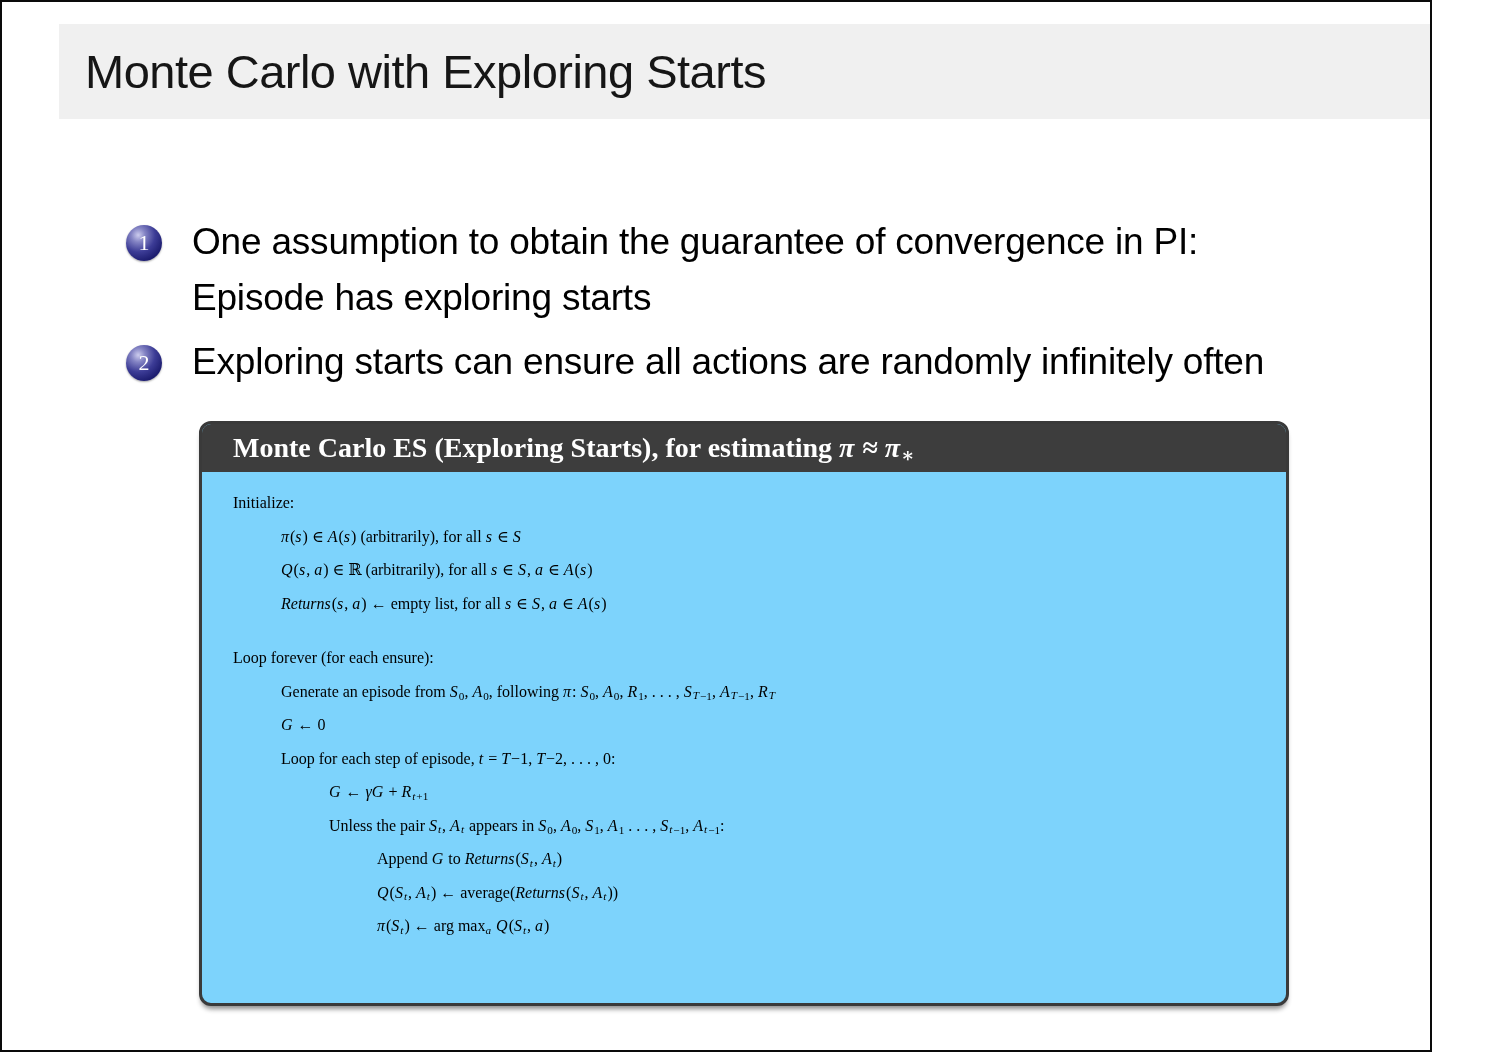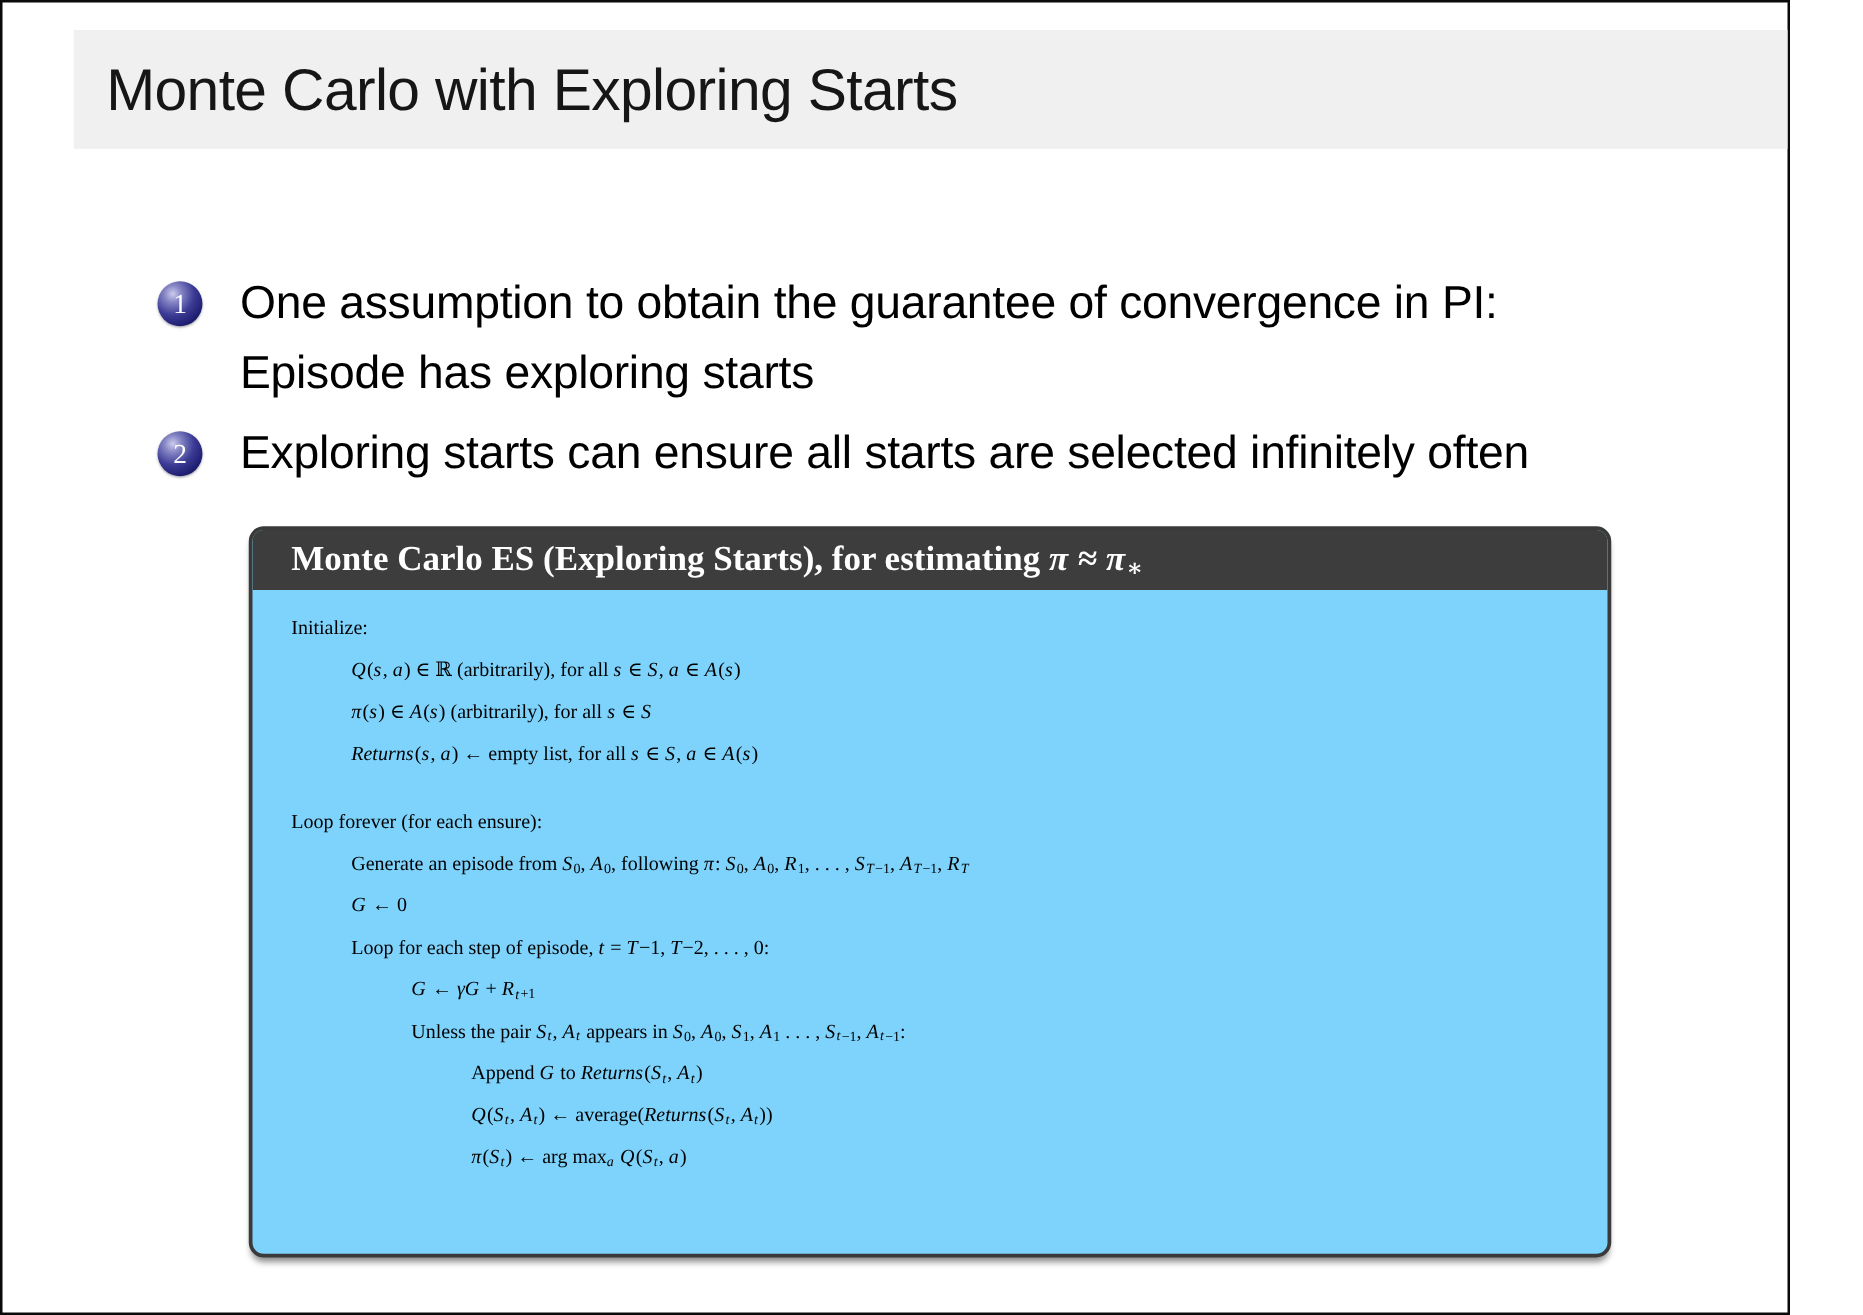--- a/index.html
+++ b/index.html
@@ -140,32 +140,32 @@
       <span class="ball">
         <span class="ball-num">1</span>
       </span>
       <p class="bullet-text">One assumption to obtain the guarantee of convergence in PI:
 Episode has exploring starts</p>
     </div>
     <div class="bullet-item">
       <span class="ball">
         <span class="ball-num">2</span>
       </span>
-      <p class="bullet-text">Exploring starts can ensure all starts are selected infinitely often</p>
+      <p class="bullet-text">Exploring starts can ensure all actions are randomly infinitely often</p>
     </div>
   </section>
 
   <section class="algobox">
     <div class="algo-header">
       <span>Monte Carlo ES (Exploring Starts), for estimating <i>π</i> ≈ <i>π</i><sub>∗</sub></span>
     </div>
     <div class="algo-body">
         <div class="algo-line ind0">Initialize:</div>
+        <div class="algo-line ind1"><i>π</i>(<i>s</i>) ∈ <i>A</i>(<i>s</i>) (arbitrarily), for all <i>s</i> ∈ <i>S</i></div>
         <div class="algo-line ind1"><i>Q</i>(<i>s</i>, <i>a</i>) ∈ ℝ (arbitrarily), for all <i>s</i> ∈ <i>S</i>, <i>a</i> ∈ <i>A</i>(<i>s</i>)</div>
-        <div class="algo-line ind1"><i>π</i>(<i>s</i>) ∈ <i>A</i>(<i>s</i>) (arbitrarily), for all <i>s</i> ∈ <i>S</i></div>
         <div class="algo-line ind1"><i>Returns</i>(<i>s</i>, <i>a</i>) ← empty list, for all <i>s</i> ∈ <i>S</i>, <i>a</i> ∈ <i>A</i>(<i>s</i>)</div>
         <div class="algo-line ind0 gap-before">Loop forever (for each ensure):</div>
         <div class="algo-line ind1">Generate an episode from <i>S</i><sub>0</sub>, <i>A</i><sub>0</sub>, following <i>π</i>: <i>S</i><sub>0</sub>, <i>A</i><sub>0</sub>, <i>R</i><sub>1</sub>, . . . , <i>S</i><sub><i>T</i>−1</sub>, <i>A</i><sub><i>T</i>−1</sub>, <i>R</i><sub><i>T</i></sub></div>
         <div class="algo-line ind1"><i>G</i> ← 0</div>
         <div class="algo-line ind1">Loop for each step of episode, <i>t</i> = <i>T</i>−1, <i>T</i>−2, . . . , 0:</div>
         <div class="algo-line ind2"><i>G</i> ← <i>γG</i> + <i>R</i><sub><i>t</i>+1</sub></div>
         <div class="algo-line ind2">Unless the pair <i>S</i><sub><i>t</i></sub>, <i>A</i><sub><i>t</i></sub> appears in <i>S</i><sub>0</sub>, <i>A</i><sub>0</sub>, <i>S</i><sub>1</sub>, <i>A</i><sub>1</sub> . . . , <i>S</i><sub><i>t</i>−1</sub>, <i>A</i><sub><i>t</i>−1</sub>:</div>
         <div class="algo-line ind3">Append <i>G</i> to <i>Returns</i>(<i>S</i><sub><i>t</i></sub>, <i>A</i><sub><i>t</i></sub>)</div>
         <div class="algo-line ind3"><i>Q</i>(<i>S</i><sub><i>t</i></sub>, <i>A</i><sub><i>t</i></sub>) ← average(<i>Returns</i>(<i>S</i><sub><i>t</i></sub>, <i>A</i><sub><i>t</i></sub>))</div>
         <div class="algo-line ind3"><i>π</i>(<i>S</i><sub><i>t</i></sub>) ← arg max<sub><i>a</i></sub> <i>Q</i>(<i>S</i><sub><i>t</i></sub>, <i>a</i>)</div>

